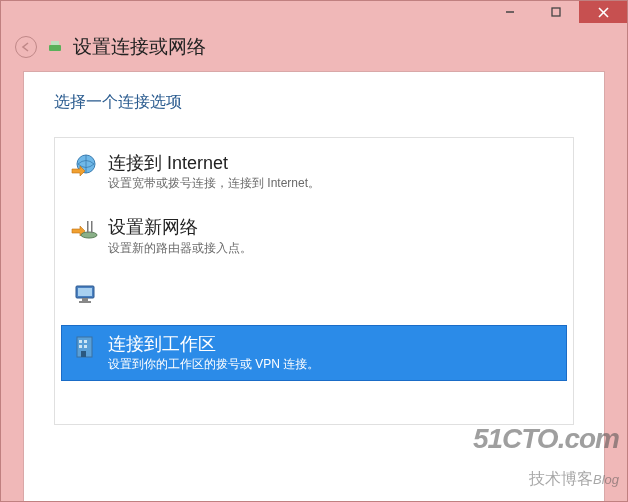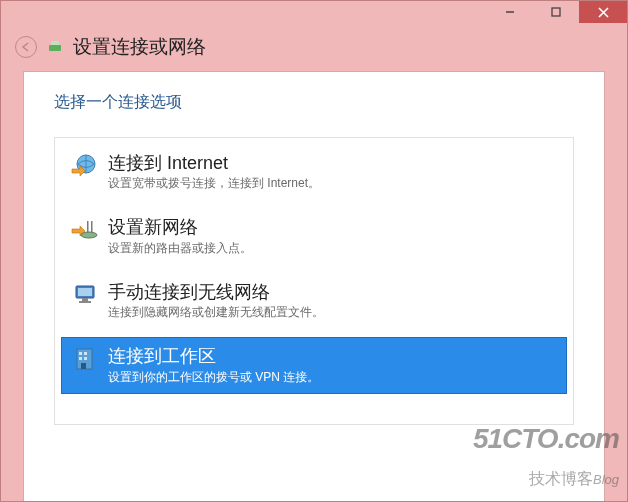--- a/index.html
+++ b/index.html
@@ -210,24 +210,20 @@
 
     <div class="opt">
       <div class="ic">
         <svg width="28" height="28">
             <rect x="6" y="6" width="18" height="12" rx="1" fill="#4a80c0" stroke="#2a5890"></rect>
             <rect x="8" y="8" width="14" height="8" fill="#a8d0f0"></rect>
             <rect x="12" y="18" width="6" height="3" fill="#888"></rect>
             <rect x="9" y="21" width="12" height="2" fill="#888"></rect>
           </svg>
       </div>
-      <div class="txt">
-        <div class="ttl">手动连接到无线网络</div>
-        <div class="sub">连接到隐藏网络或创建新无线配置文件。</div>
-      </div>
     </div>
 
     <div class="opt selected">
       <div class="ic">
         <svg width="28" height="28">
             <rect x="7" y="5" width="15" height="20" fill="#5aa0d8" stroke="#3a70a0"></rect>
             <rect x="9" y="8" width="3" height="3" fill="#cde6f5"></rect>
             <rect x="14" y="8" width="3" height="3" fill="#cde6f5"></rect>
             <rect x="9" y="13" width="3" height="3" fill="#cde6f5"></rect>
             <rect x="14" y="13" width="3" height="3" fill="#cde6f5"></rect>

